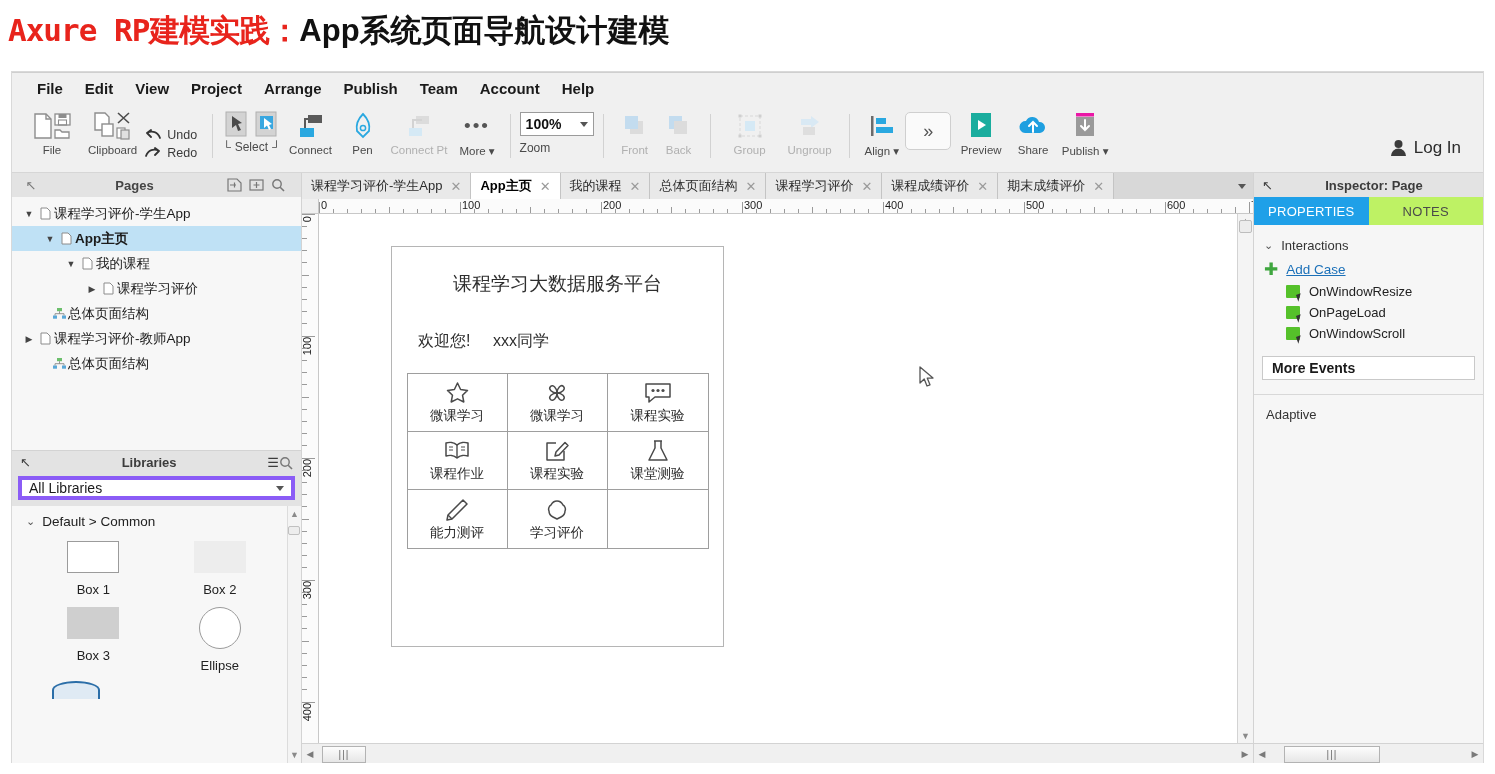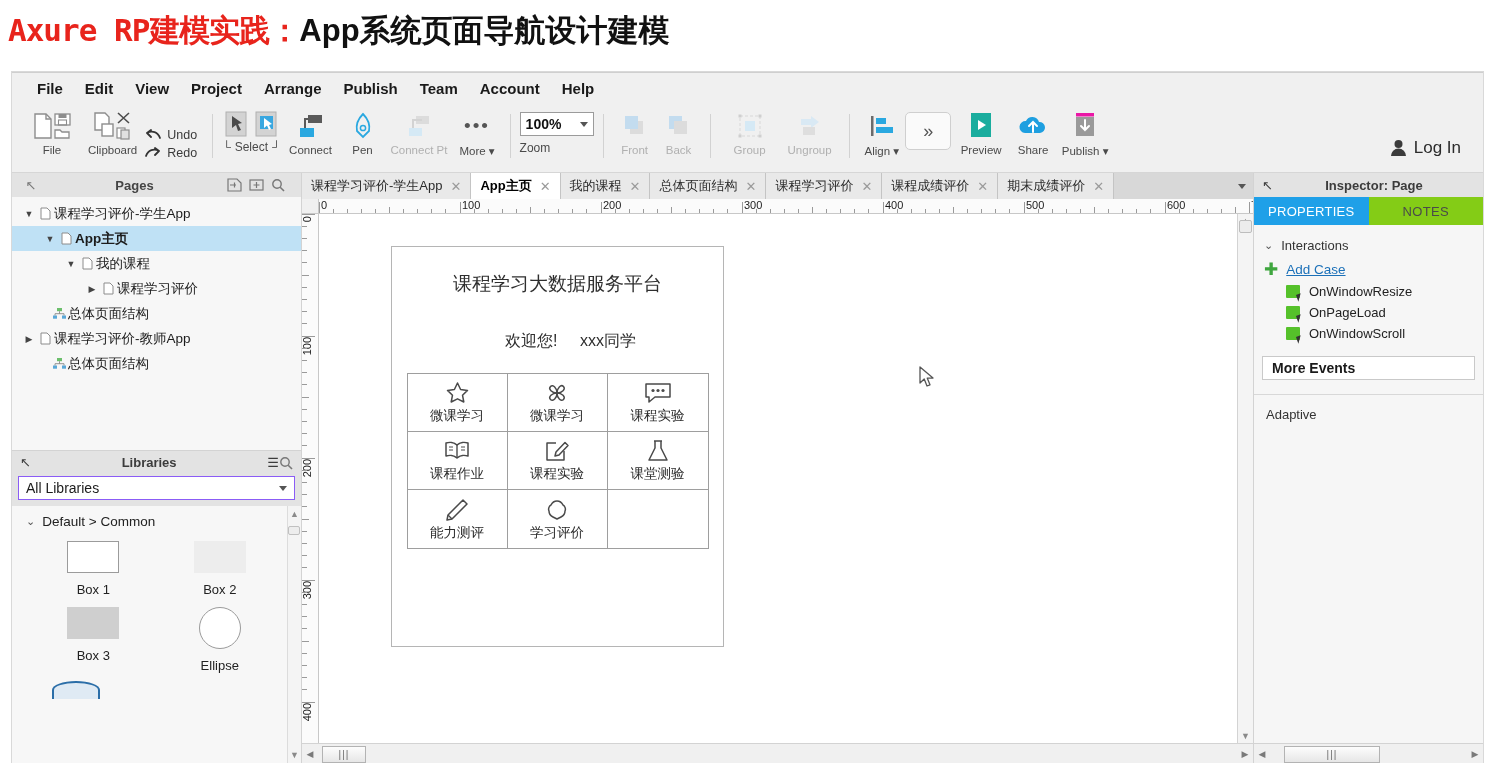--- a/index.html
+++ b/index.html
@@ -101,21 +101,21 @@
   .tnode { display:flex; align-items:center; height:25px; font-size:13.5px; color:#1c1c1c; padding-right:6px;}
   .tnode.sel { background:#bfe1f5; font-weight:bold; }
   .tarrow { width:14px; text-align:center; font-size:9px; color:#444; flex:0 0 14px;}
   .ticon { width:18px; flex:0 0 18px; display:flex; align-items:center; justify-content:center;}
   .tlabel { white-space:nowrap; }
 
   .lib-head { height:24px; background:#e3e3e3; display:flex; align-items:center; padding:0 8px;
               font-size:13px; color:#3c3c3c; border-top:1px solid #d3d3d3;}
   .libselect-wrap { background:#e3e3e3; padding:2px 6px 6px 6px;}
   .libselect {
-    height:24px; background:#fff; border:1px solid #8b5cf6; display:flex;
+    height:24px; background:#fff; border:4px solid #8b5cf6; display:flex;
     align-items:center; justify-content:space-between; padding:0 7px;
     font-size:14px; color:#1b1b1b;
   }
   .lib-body { flex:1; background:#f7f7f7; position:relative; overflow:hidden; padding-top:8px;}
   .lib-group { display:flex; align-items:center; gap:7px; font-size:13.5px; color:#222; padding-left:14px;}
   .lib-grid { display:grid; grid-template-columns:1fr 1fr; row-gap:10px; padding:12px 18px 0 18px;}
   .lib-cell { display:flex; flex-direction:column; align-items:center; gap:9px;}
   .lib-cell .cap { font-size:13px; color:#222; }
   .shp-box1 { width:52px;height:32px;border:1px solid #9b9b9b;background:#fff;}
   .shp-box2 { width:52px;height:32px;background:#ededed;}
@@ -149,21 +149,21 @@
     writing-mode:vertical-rl; transform:rotate(180deg);
   }
   .canvas { flex:1; background:#ffffff; position:relative; overflow:hidden;}
 
   
   .mock {
     position:absolute; left:72px; top:32px; width:333px; height:401px;
     background:#fff; border:1px solid #b5b5b5;
   }
   .mock-title { text-align:center; font-size:19px; color:#2f2f2f; margin-top:24px; }
-  .mock-welcome { font-size:16px; color:#2f2f2f; margin:34px 0 0 26px;text-align:center; }
+  .mock-welcome { font-size:16px; color:#2f2f2f; margin:34px 0 0 26px; }
   .mock-welcome .nm { margin-left:18px; }
   .grid3 {
     margin:21px auto 0 auto; width:302px; border:1px solid #9e9e9e;
     display:grid; grid-template-columns:repeat(3,1fr); grid-template-rows:repeat(3,58px);
   }
   .gcell {
     border-right:1px solid #9e9e9e; border-bottom:1px solid #9e9e9e;
     display:flex; flex-direction:column; align-items:center; justify-content:center; gap:1px;
   }
   .gcell:nth-child(3n) { border-right:none; }
@@ -187,21 +187,21 @@
   .hsthumb {
     position:absolute; left:4px; top:1px; width:44px; height:17px;
     background:linear-gradient(#fdfdfd,#e6e6e6); border:1px solid #b3b3b3;
     display:flex; align-items:center; justify-content:center; color:#6d6d6d; font-size:10px; letter-spacing:1px;
   }
 
   
   .rightcol { width:230px; background:#f5f5f5; border-left:1px solid #d3d3d3; display:flex; flex-direction:column;}
   .insp-head { height:24px; background:#e3e3e3; display:flex; align-items:center; padding:0 8px; font-size:13px; color:#3c3c3c;}
   .insp-head .ptitle { flex:1; text-align:center; font-weight:600; }
-  .insp-tabs { display:flex; height:28px; background:#84cc16; }
+  .insp-tabs { display:flex; height:28px; background:#bef264; }
   .insp-tab { flex:1; display:flex; align-items:center; justify-content:center; font-size:13px; color:#4a4a4a; letter-spacing:.3px;}
   .insp-tab.active { background:#1fa0e8; color:#fff; }
   .insp-body { background:#f6f6f6; padding:10px 0 0 0; flex:0 0 auto; }
   .insp-sect { display:flex; align-items:center; gap:8px; padding:3px 0 3px 10px; font-size:13px; color:#333;}
   .addcase { display:flex; align-items:center; gap:8px; padding:6px 0 4px 10px; font-size:13.5px;}
   .plus { color:#3fa63f; font-size:17px; font-weight:bold; line-height:12px;}
   .addcase a { color:#1b70b8; text-decoration:underline; cursor:pointer;}
   .evt { display:flex; align-items:center; gap:9px; padding:3px 0 3px 32px; font-size:13px; color:#222;}
   .evticon { width:14px; height:13px; background:#55c12a; position:relative; border-radius:1px;}
   .evticon::after{ content:""; position:absolute; right:-2px; bottom:-3px; width:0;height:0;

